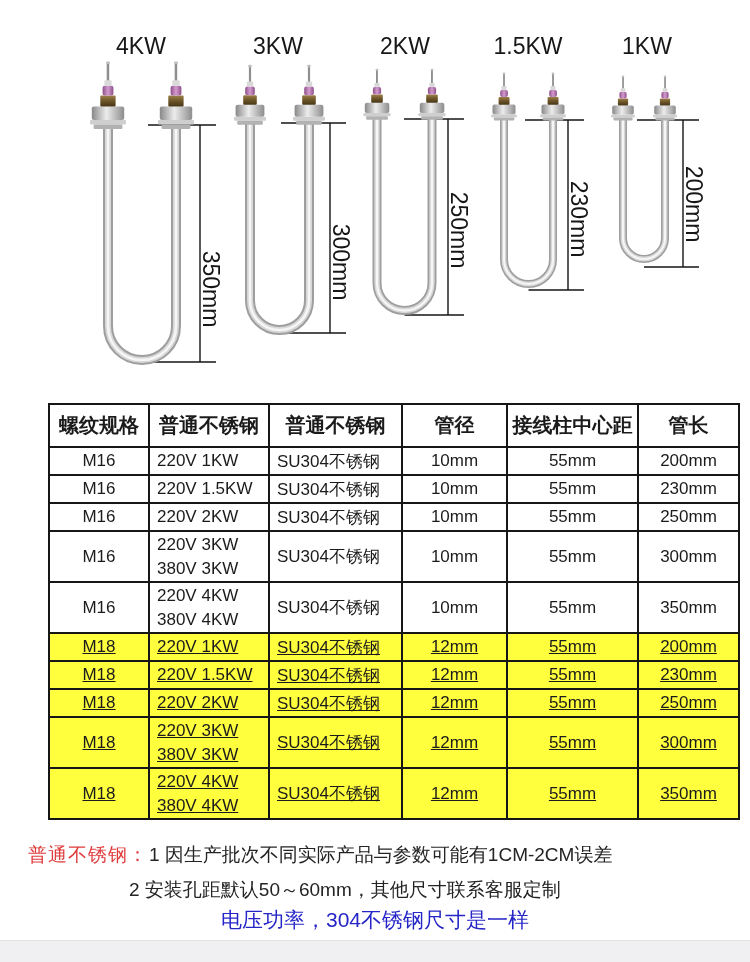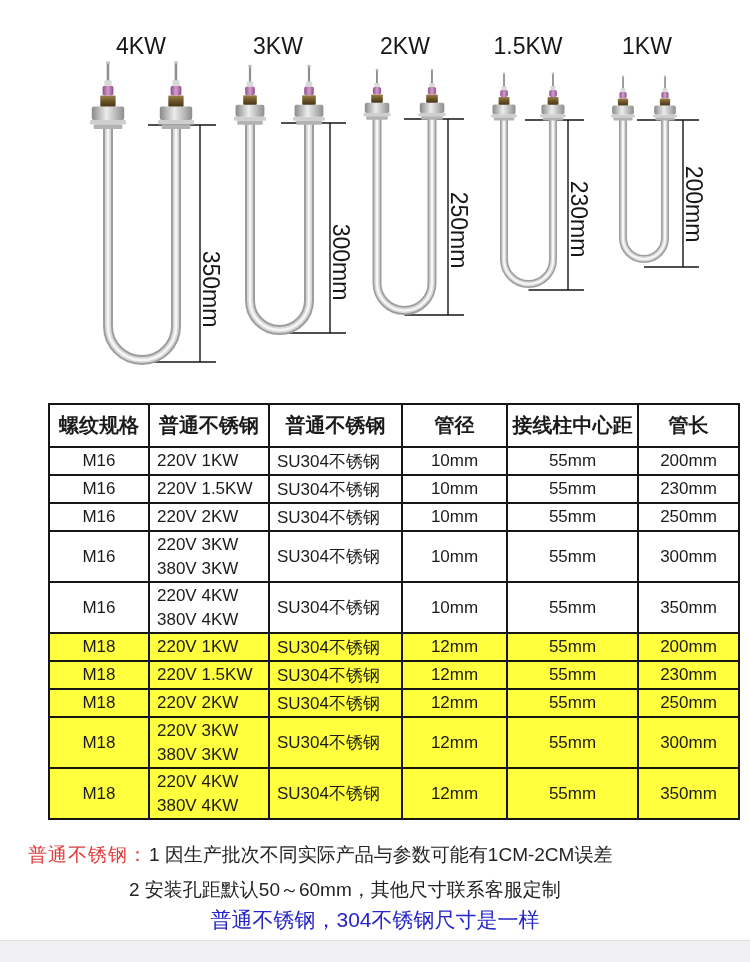--- a/index.html
+++ b/index.html
@@ -9,21 +9,21 @@
   #spec-table{position:absolute;left:30px;top:403px;width:690px;border-collapse:collapse;
               table-layout:fixed;margin-left:18px;}
   #spec-table th,#spec-table td{border:2px solid #161616;vertical-align:middle;
               color:#1b1b1b;background:#fff;overflow:hidden;}
   #spec-table th{font-size:20px;font-weight:bold;height:41px;text-align:center;padding:0 2px;}
   #spec-table td{font-size:17px;text-align:center;padding:0;}
   #spec-table tr.single td{height:26px;}
   #spec-table tr.double td{height:49px;}
   #spec-table td.c1,#spec-table td.c2{text-align:left;padding-left:7px;}
   #spec-table td.c1 div{line-height:1.4;}
-  #spec-table tr.hl td{background:var(--highlight,#ffff3e);}
+  #spec-table tr.hl td{background:var(--highlight,#ffff3e);text-decoration:underline;}
   #note-label{position:absolute;left:28px;top:842px;font-size:19px;letter-spacing:1px;
               color:var(--note-red,#e03c3c);}
   .note-line{position:absolute;left:129px;font-size:19px;color:#242424;}
   #note-1{top:842px;margin-left:20px;}
   #note-2{top:877px;}
   #footer-note{position:absolute;left:0;top:906px;width:750px;text-align:center;
                font-size:21px;color:var(--note-blue,#2525c8);}
   #footer-strip{position:absolute;left:0;top:940px;width:750px;height:22px;
                 background:#f0eff1;border-top:1px solid #e2e2e2;}
 </style>
@@ -307,16 +307,16 @@
           <td class="c3">12mm</td>
           <td class="c4">55mm</td>
           <td class="c5">350mm</td>
         </tr>
       </tbody>
   </table>
 
   <span id="note-label">普通不锈钢：</span>
   <div class="note-line" id="note-1">1 因生产批次不同实际产品与参数可能有1CM-2CM误差</div>
   <div class="note-line" id="note-2">2 安装孔距默认50～60mm，其他尺寸联系客服定制</div>
-  <div id="footer-note">普通不锈钢，304不锈钢尺寸是一样</div>
+  <div id="footer-note">电压功率，304不锈钢尺寸是一样</div>
   <div id="footer-strip"></div>
 
 </div>
 
 </body></html>

